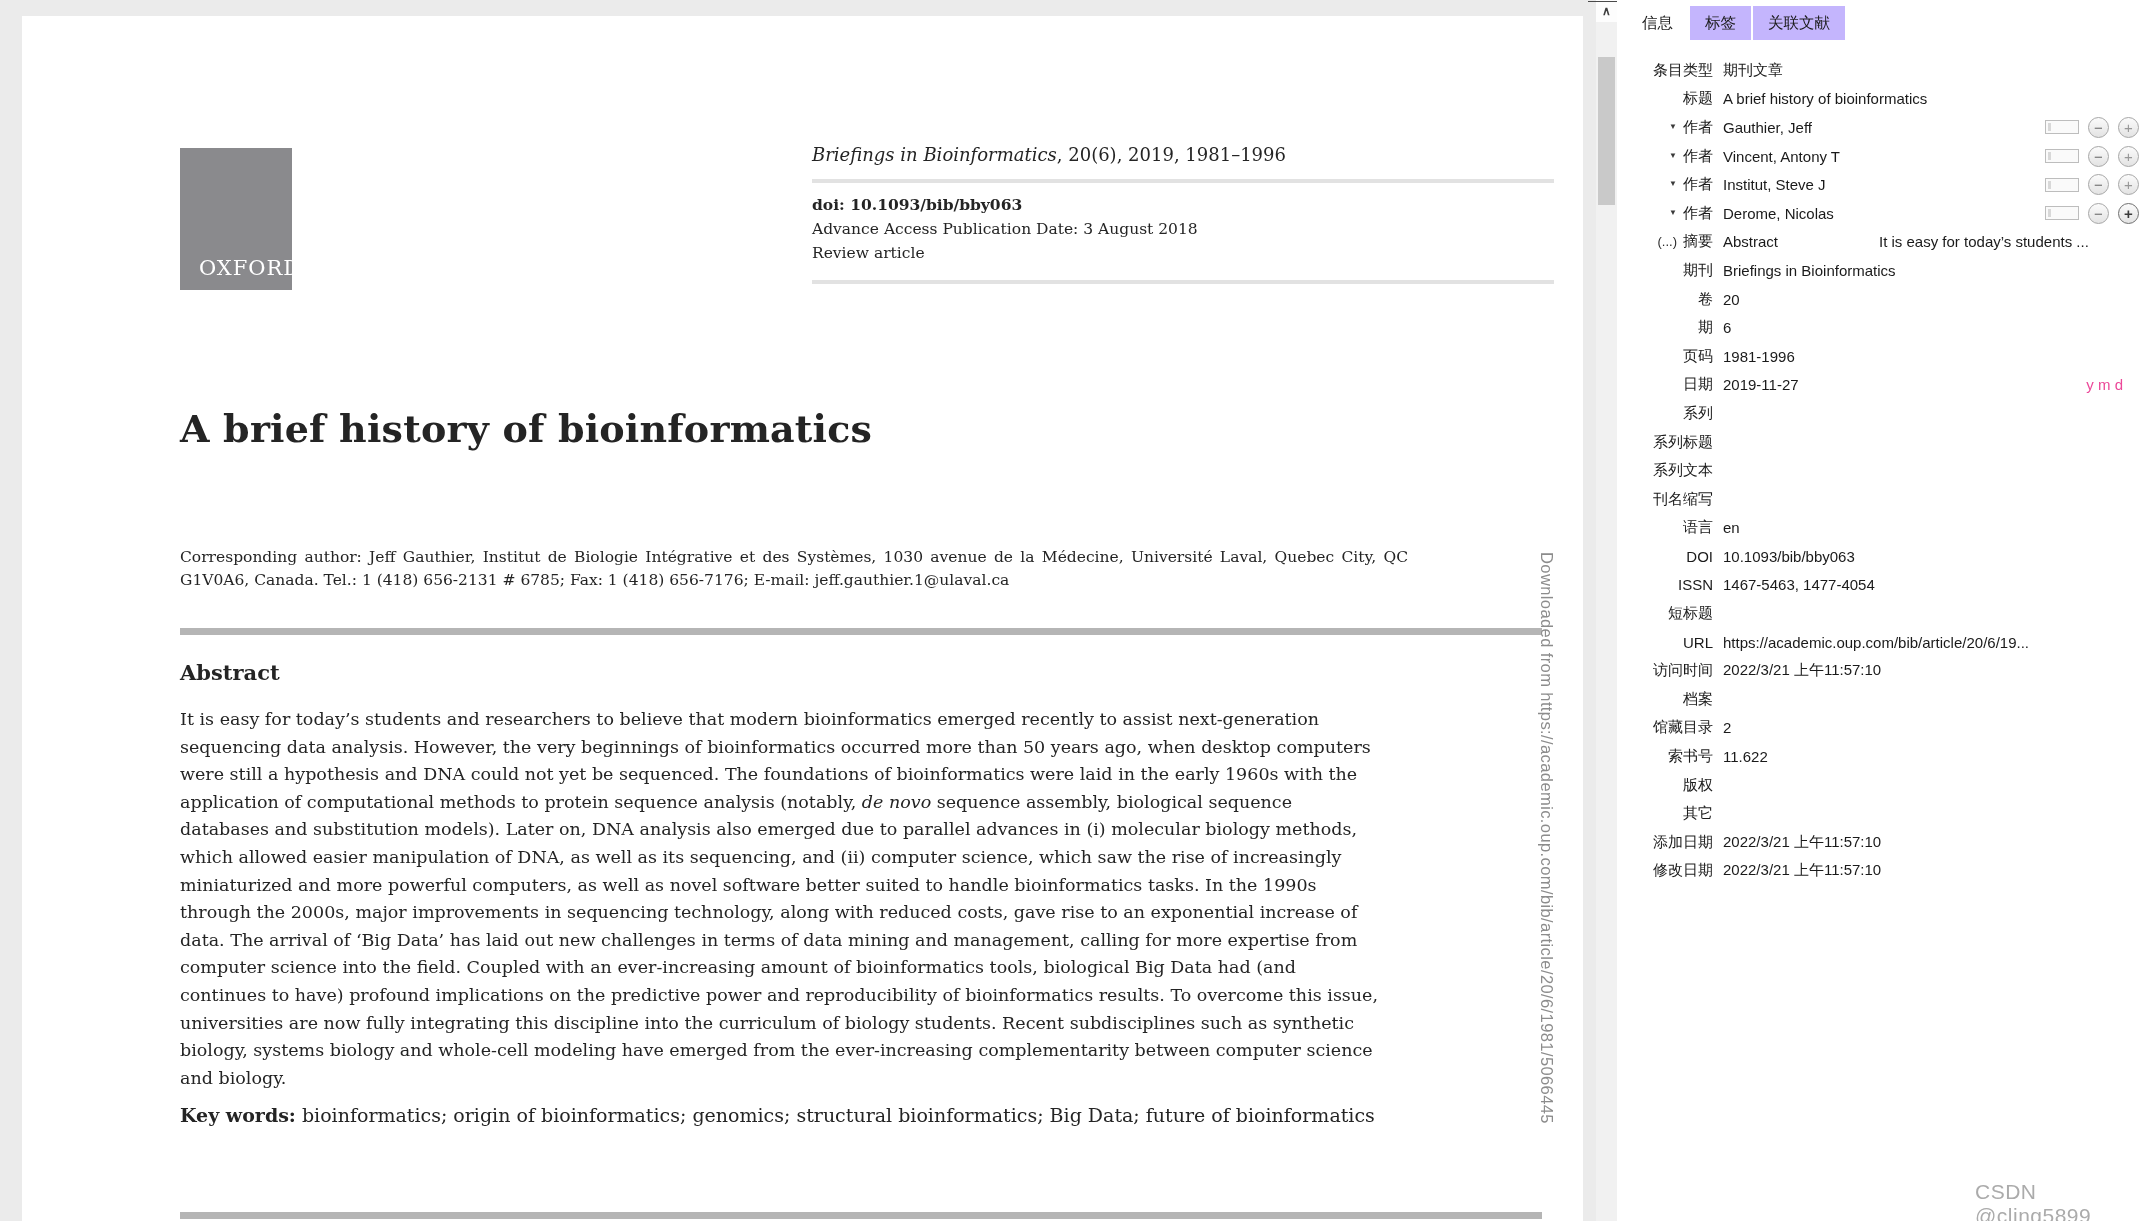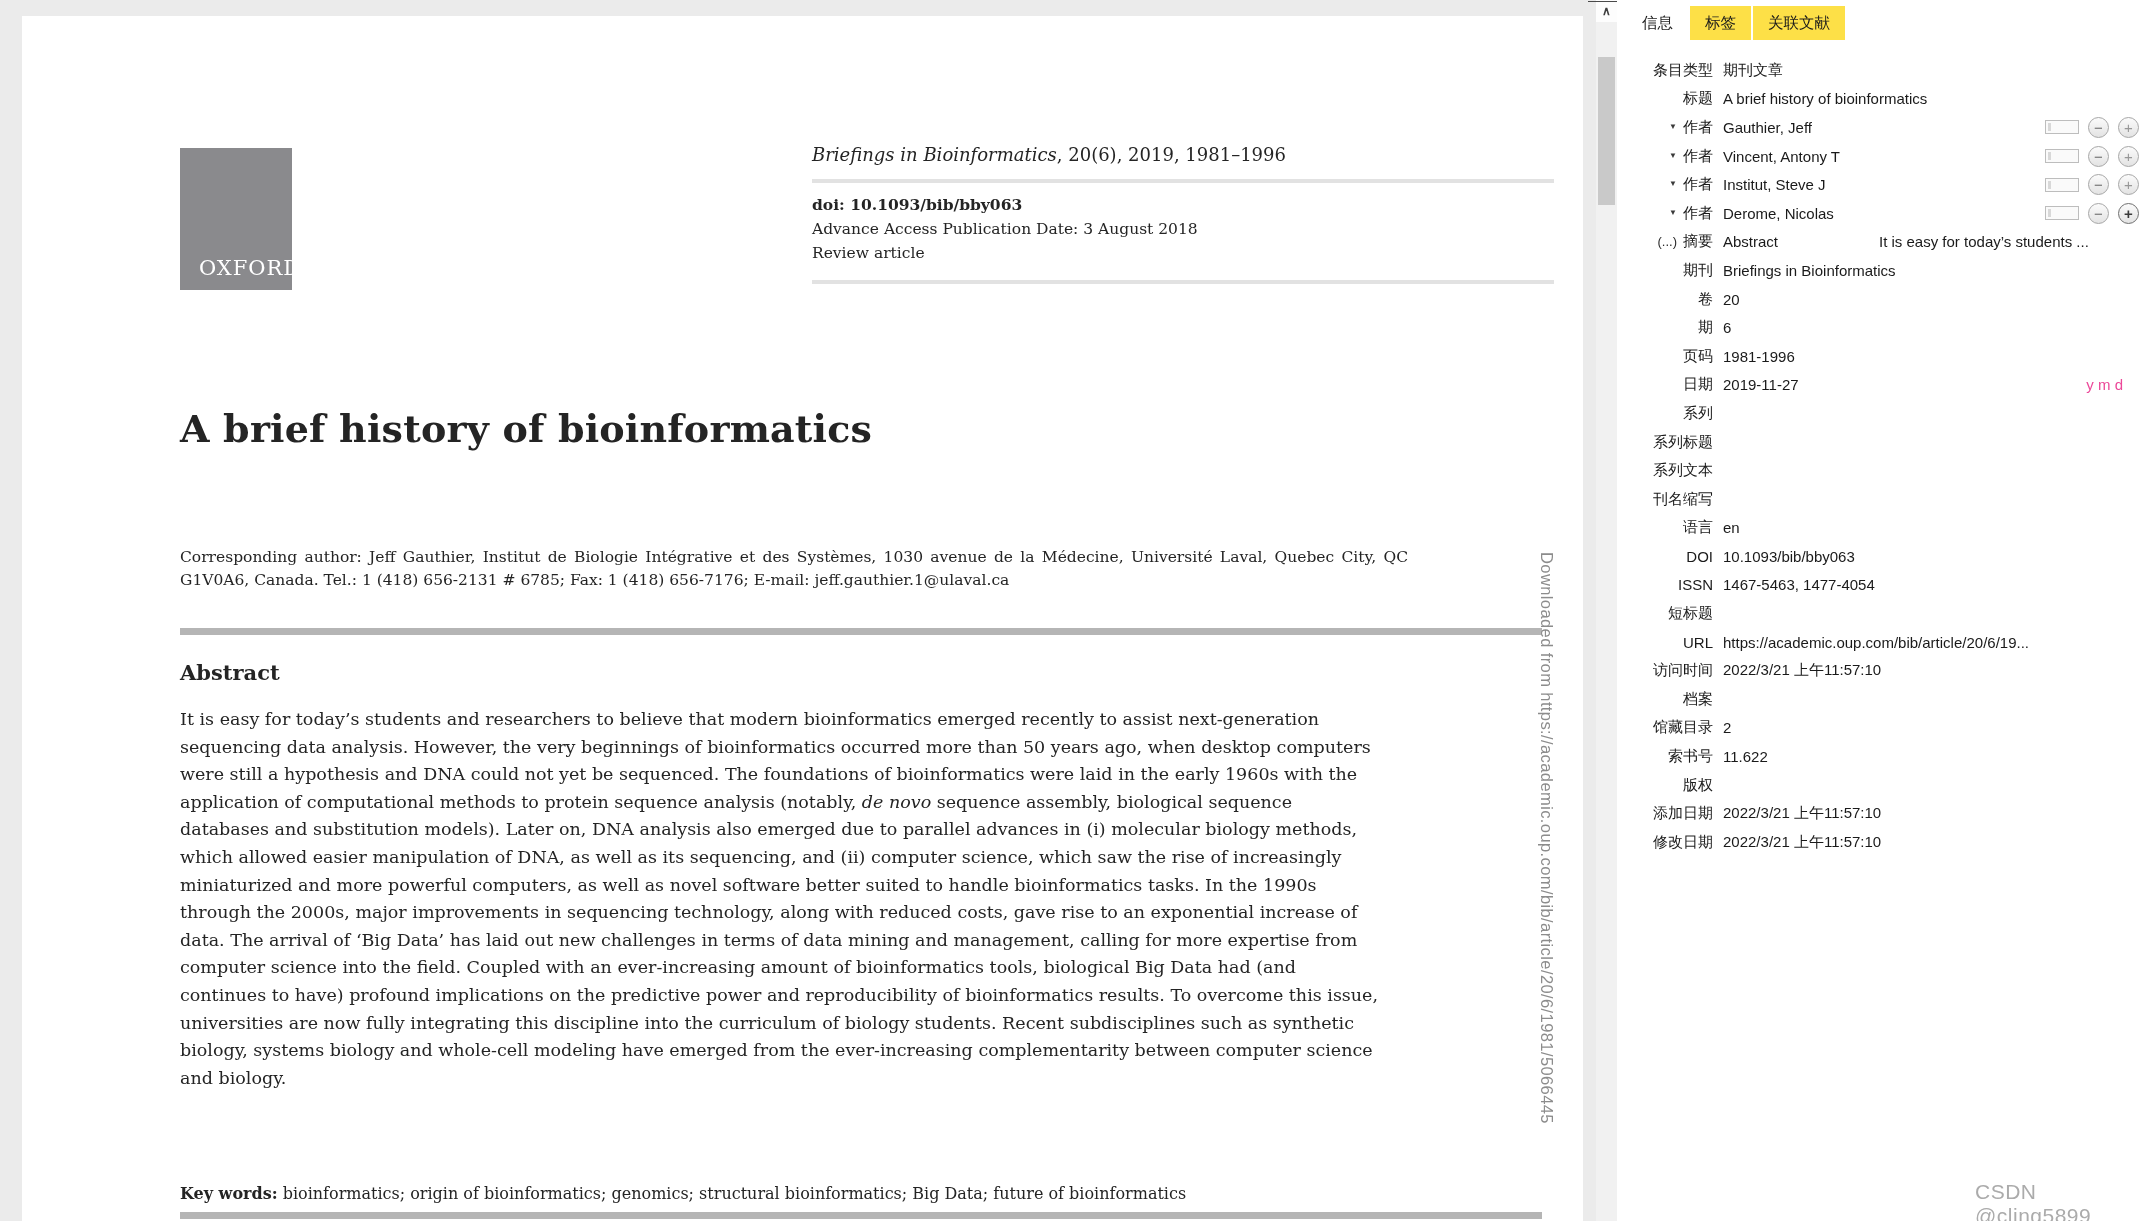--- a/index.html
+++ b/index.html
@@ -25,35 +25,35 @@
   .hdr .adv { margin-top:6px; font-size:15.5px; }
   .hdr .rev { margin-top:6px; font-size:15.5px; }
   .hdr .r2 { margin-top:18px; }
   .title  { position:absolute; left:158px; top:390px; font-size:38px; font-weight:bold; letter-spacing:0.2px; }
   .authors{ position:absolute; left:156px; top:474px; font-size:27px; }
   .corr   { position:absolute; left:158px; top:530px; width:1228px; font-size:15.5px; line-height:23px; text-align:justify; }
   .rule-thick { position:absolute; left:158px; width:1362px; height:7px; background:#b5b5b5; }
   .rt1 { top:612px; } .rt2 { top:1196px; }
   .abs-head { position:absolute; left:158px; top:644px; font-size:21px; font-weight:bold; }
   .abs-text { position:absolute; left:158px; top:690px; width:1200px; font-size:17.5px; line-height:27.6px; }
-  .kw { position:absolute; left:158px; top:1168px; font-size:16px;text-align:right; }
+  .kw { position:absolute; left:158px; top:1088px; font-size:19px;text-align:right; }
   .kw b { font-weight:bold; }
   .sideways { position:absolute; left:1556px; top:552px; transform:rotate(90deg); transform-origin:0 0;
              font-family:"Liberation Sans", sans-serif; color:#8c8c8c; font-size:16.5px; letter-spacing:0.4px; white-space:nowrap; }
   
   .scrollbar { position:absolute; left:1596px; top:0; width:21px; height:1221px; background:#f1f1f1; }
   .scroll-up { position:absolute; left:0; top:0; width:21px; height:22px; background:#fdfdfd;
                display:flex; align-items:center; justify-content:center; font-size:12px; font-weight:bold; color:#404040; }
   .scroll-thumb { position:absolute; left:2px; top:57px; width:17px; height:148px; background:#c9c9c9; }
   .top-line { position:absolute; left:1588px; top:1px; width:60px; height:1px; background:#4a4a4a; }
   
   .panel { position:absolute; left:1617px; top:0; width:534px; height:864px; background:#ffffff; color:#1a1a1a; }
   .tabbar { position:absolute; left:10px; top:6px; display:flex; }
   .tab { height:34px; display:flex; align-items:center; padding:0 15px; font-size:15.5px;
-         background:#fde047; margin-right:2px; cursor:default; }
+         background:#c4b5fd; margin-right:2px; cursor:default; }
   .tab.active { background:#ffffff; }
   .rows { position:absolute; left:0; top:56px; width:534px; }
   .row { display:flex; align-items:center; height:28.6px; font-size:15px; }
   .row .lab { width:96px; text-align:right; color:#1a1a1a; display:flex; justify-content:flex-end; align-items:center; gap:6px; white-space:nowrap;padding-left:16px; }
   .row .pre { font-size:13px; color:#2b2b2b; }
   .row .caret { font-size:8px; color:#3a3a3a; transform:translateY(-1px); }
   .row .val { margin-left:10px; white-space:nowrap; overflow:hidden; }
   .row .val.abs1 { display:inline-block; width:146px; flex:none; }
   .row .hint { margin-left:auto; margin-right:28px; color:#ec4899; }
   .ctrls { margin-left:auto; margin-right:12px; display:flex; align-items:center; gap:9px; }
@@ -296,20 +296,26 @@
           <span class="val">11.622</span>
         </div>
         <div class="row">
           <span class="lab">
             <span>版权</span>
           </span>
           <span class="val"></span>
         </div>
         <div class="row">
           <span class="lab">
+            <span>其它</span>
+          </span>
+          <span class="val"></span>
+        </div>
+        <div class="row">
+          <span class="lab">
             <span>添加日期</span>
           </span>
           <span class="val">2022/3/21 上午11:57:10</span>
         </div>
         <div class="row">
           <span class="lab">
             <span>修改日期</span>
           </span>
           <span class="val">2022/3/21 上午11:57:10</span>
         </div>

